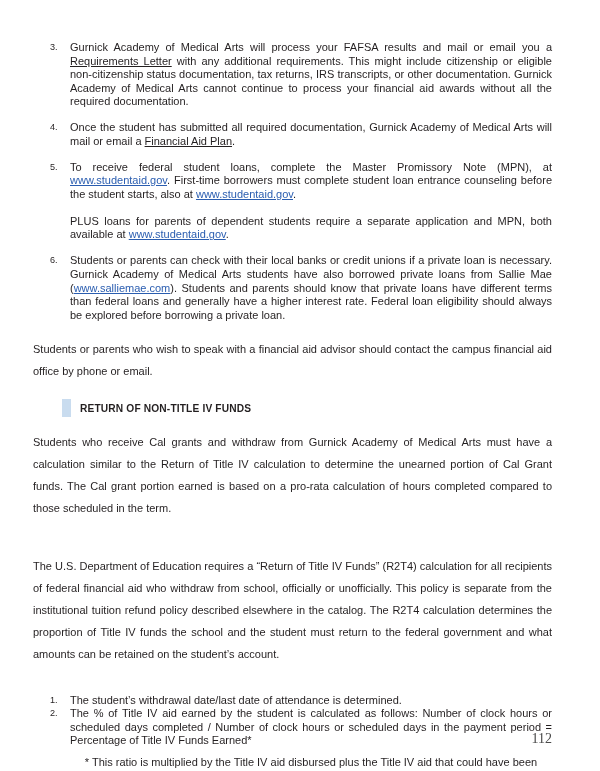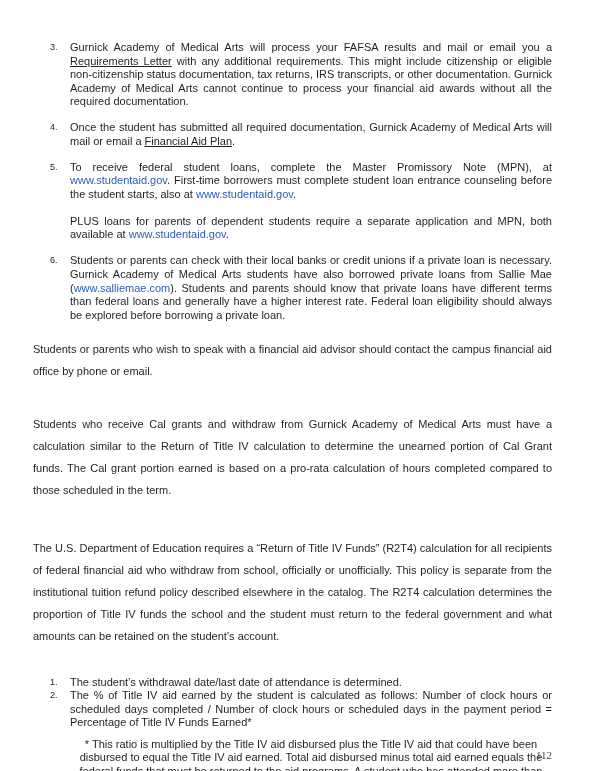--- a/index.html
+++ b/index.html
@@ -70,20 +70,21 @@
   ol.num-list.tight .li-body {
     text-align: justify;
   }
   ol.num-list.tight .li-body .plain {
     text-align: left;
     margin-top: 8px;
   }
   
   .lnk {
     color: #2a5db0;
+    text-decoration: underline;
     cursor: pointer;
     margin-top: 24px;
   }
   .ul-term {
     text-decoration: underline;
     color: #231f20;
   }
   
   .section-head {
     display: flex;
@@ -108,22 +109,22 @@
   .sp-after-list { height: 16px; }
   .sp-para { height: 13.4px; }
   .sp-before-head { height: 17px; }
   .sp-after-head { height: 14px; }
   .sp-before-head2 { height: 22px; }
   .sp-list-top { height: 15px; }
   
   .page-number {
     position: absolute;
     right: 48px;
-    bottom: 10px;
-    font-size: 11px;
+    bottom: 24px;
+    font-size: 14px;
     color: #4a4a4a;
     font-family: "Liberation Serif", serif;
   }
 </style>
 </head>
 <body>
 
 <div class="page">
 
   <ol class="num-list">
@@ -151,20 +152,24 @@
     </li>
 
   </ol>
 
   <div class="sp-after-list"></div>
 
   <p class="body-text">Students or parents who wish to speak with a financial aid advisor should contact the campus financial aid office by phone or email.</p>
 
   <div class="sp-before-head"></div>
 
+  <div class="section-head">
+    <span class="head-bar"></span>
+    <span class="head-text">RETURN OF NON-TITLE IV FUNDS</span>
+  </div>
 
   <div class="sp-after-head"></div>
 
   <p class="body-text">Students who receive Cal grants and withdraw from Gurnick Academy of Medical Arts must have a calculation similar to the Return of Title IV calculation to determine the unearned portion of Cal Grant funds. The Cal grant portion earned is based on a pro-rata calculation of hours completed compared to those scheduled in the term.</p>
 
   <div class="sp-before-head2"></div>
 
 
   <div class="sp-after-head"></div>
 

